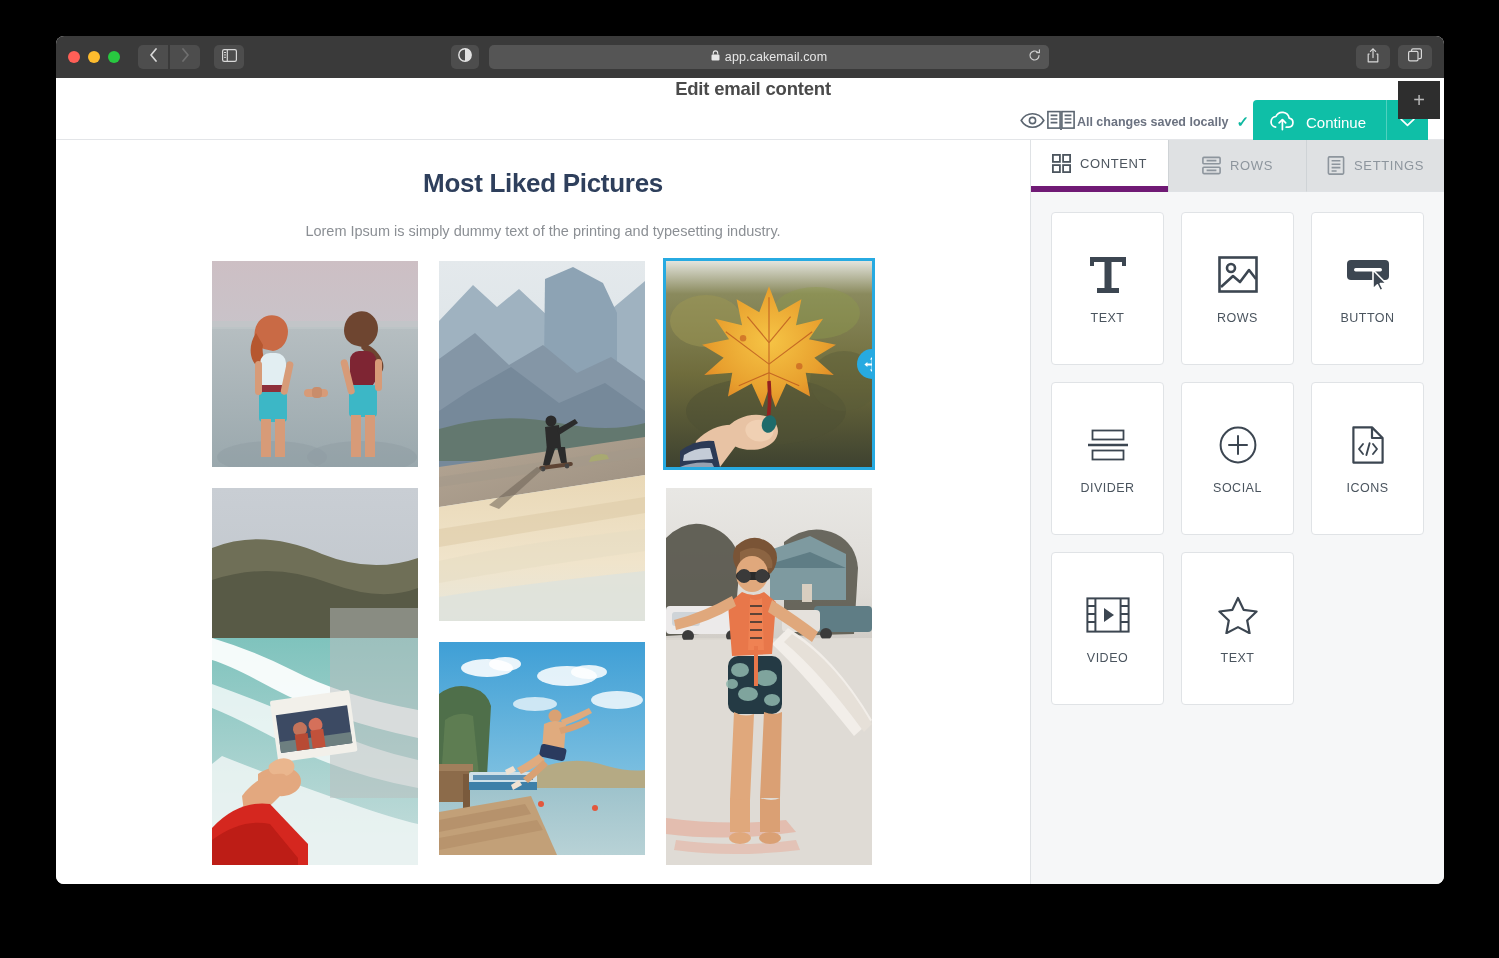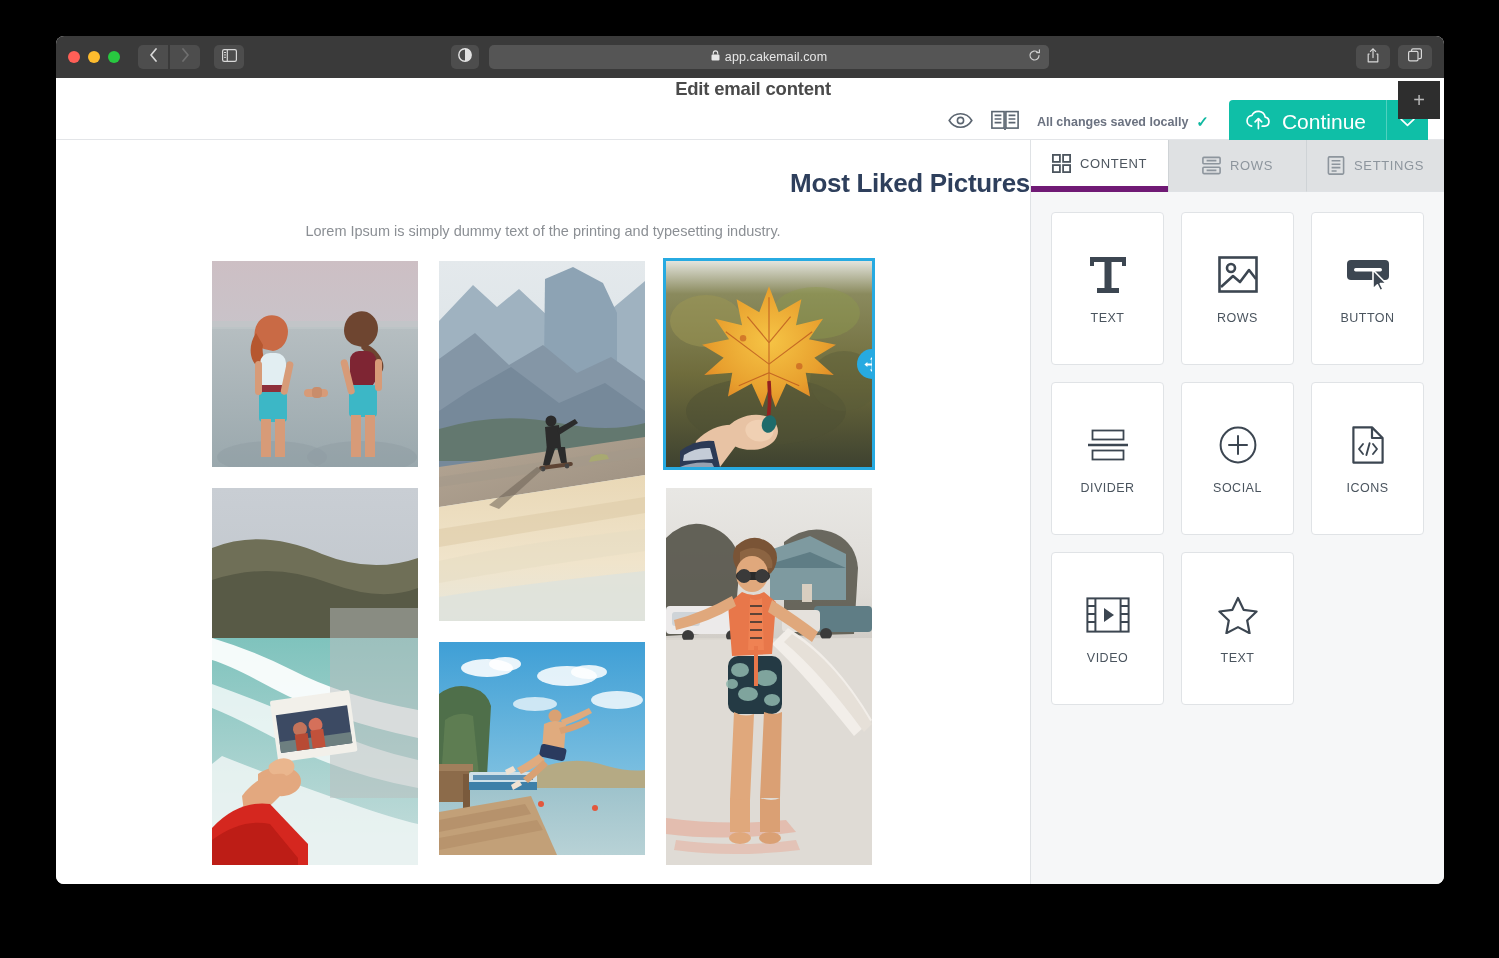--- a/index.html
+++ b/index.html
@@ -97,34 +97,34 @@
     border-bottom: 1px solid #e3e5e8;
     display: flex; align-items: center;
     padding: 0 16px 0 22px;
     flex-direction: column;
   }
   #page-title {
     font-size: 18.5px; font-weight: bold; color: #4a4a4a;
     letter-spacing: -0.2px;
   }
   #header-actions {
-    margin-left: auto; display: flex; gap: 18px;
+    margin-left: auto; display: flex; gap: 2px;
   }
   .hdr-icon { color: #5b6570; display: flex; align-items: center; cursor: pointer; }
   #save-status {
     font-size: 12.5px; color: #6b7280; display: flex; align-items: center; gap: 8px;
     font-weight: 600; margin-right: 2px;
   }
   #save-check { color: #0fb8a0; font-size: 15px; font-weight: bold; }
   #continue-btn {
     height: 44px; background: #0fbfa7; color: #fff;
     border: none; border-radius: 4px 0 0 4px;
     display: flex; align-items: center; gap: 10px;
     padding: 0 20px 0 16px;
-    font-size: 21px; cursor: pointer;
+    font-size: 15px; cursor: pointer;
     font-family: inherit;
   }
   #continue-caret {
     height: 44px; width: 42px; background: #0fbfa7; color: #fff;
     border: none; border-left: 1px solid rgba(255,255,255,.28);
     border-radius: 0 4px 4px 0;
     display: flex; align-items: center; justify-content: center;
     cursor: pointer;
   }
   #continue-group { display: flex; }
@@ -134,21 +134,21 @@
 
   
   #canvas {
     flex: 1;
     background: #fff;
     overflow: hidden;
     position: relative;
   }
   #email-wrap { width: 100%; padding: 28px 0 0 0; }
   #email-title {
-    text-align: right;
+    text-align: center;
     font-size: 26px; font-weight: bold; color: #2e3f5c;
     letter-spacing: -0.3px;
   }
   #email-sub {
     text-align: center;
     font-size: 14.5px; color: #8b8f94;
     margin-top: 24px;
   }
 
   #gallery {

